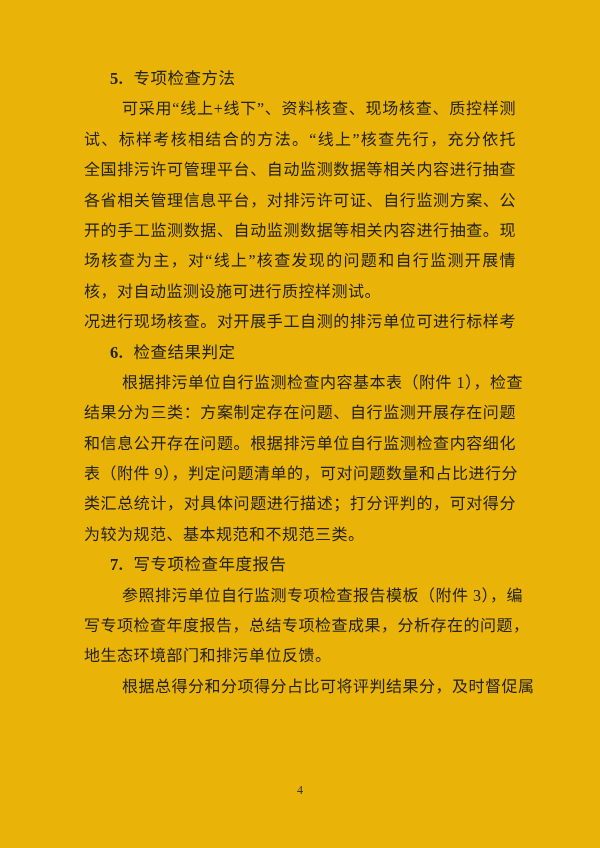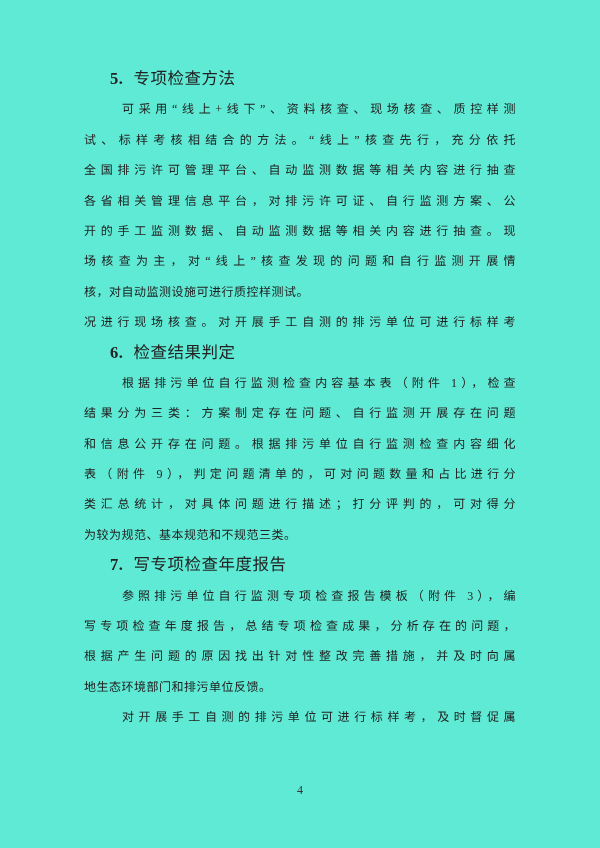--- a/index.html
+++ b/index.html
@@ -4,33 +4,33 @@
 <style>
   html, body {
     margin: 0;
     padding: 0;
     background: #ffffff;
   }
   .page {
     position: relative;
     width: 600px;
     height: 848px;
-    background: #5eead4;
+    background: #eab308;
     overflow: hidden;
     font-family: "Liberation Serif", "DejaVu Serif", serif;
     color: #222222;
   }
   .doc {
     position: absolute;
     left: 84px;
     top: 64px;
     width: 432px;
   }
   .line {
-    font-size: 12px;
+    font-size: 16px;
     line-height: 30.4px;
     height: 30.4px;
     text-align: justify;
     text-align-last: justify;
     white-space: nowrap;
     letter-spacing: 0.5px;
   }
   .line.indent {
     padding-left: 38px;
   }
@@ -79,20 +79,19 @@
     <div class="line indent">根据排污单位自行监测检查内容基本表（附件 1），检查</div>
     <div class="line">结果分为三类：方案制定存在问题、自行监测开展存在问题</div>
     <div class="line">和信息公开存在问题。根据排污单位自行监测检查内容细化</div>
     <div class="line">表（附件 9），判定问题清单的，可对问题数量和占比进行分</div>
     <div class="line">类汇总统计，对具体问题进行描述；打分评判的，可对得分</div>
     <div class="line end">为较为规范、基本规范和不规范三类。</div>
 
     <div class="hline"><span class="hnum">7.</span><span>写专项检查年度报告</span></div>
     <div class="line indent">参照排污单位自行监测专项检查报告模板（附件 3），编</div>
     <div class="line">写专项检查年度报告，总结专项检查成果，分析存在的问题，</div>
-    <div class="line">根据产生问题的原因找出针对性整改完善措施，并及时向属</div>
     <div class="line end">地生态环境部门和排污单位反馈。</div>
-    <div class="line indent">对开展手工自测的排污单位可进行标样考，及时督促属</div>
+    <div class="line indent">根据总得分和分项得分占比可将评判结果分，及时督促属</div>
 
   </div>
 
   <div class="pagenum">4</div>
 </div>
 
 </body></html>

